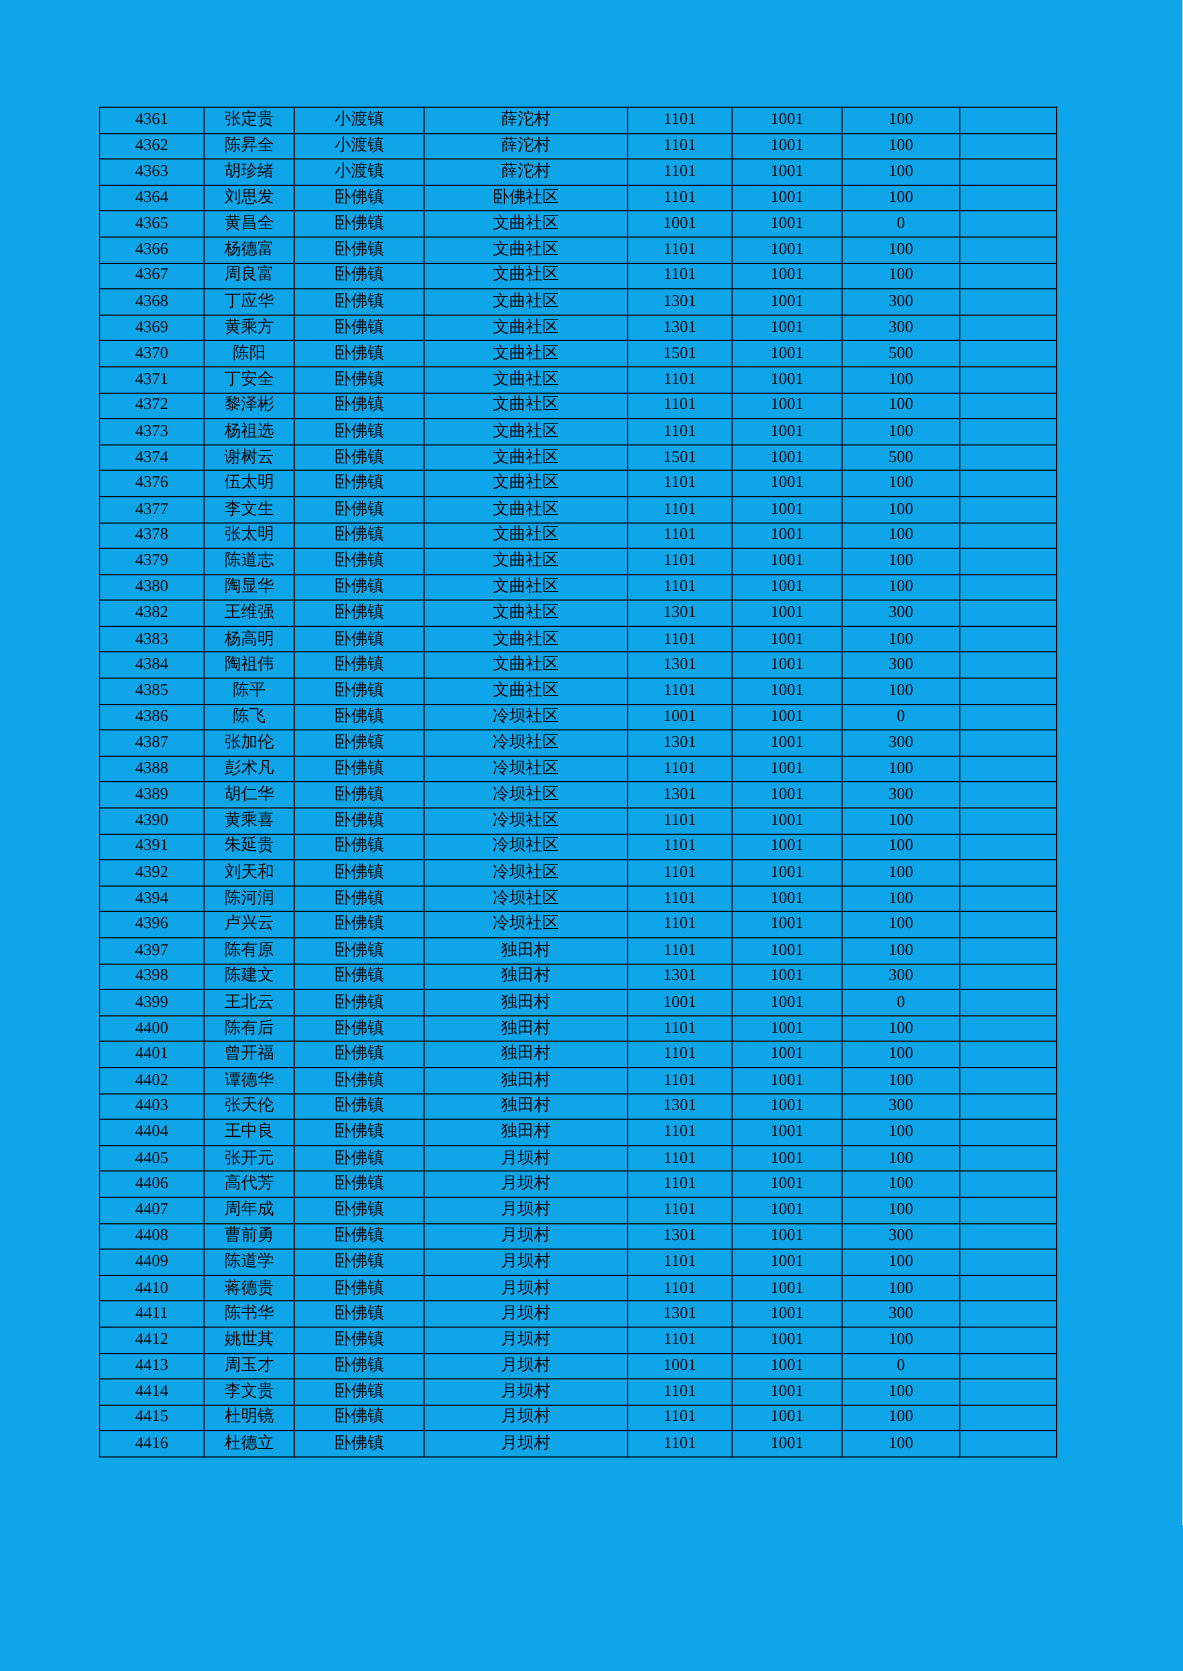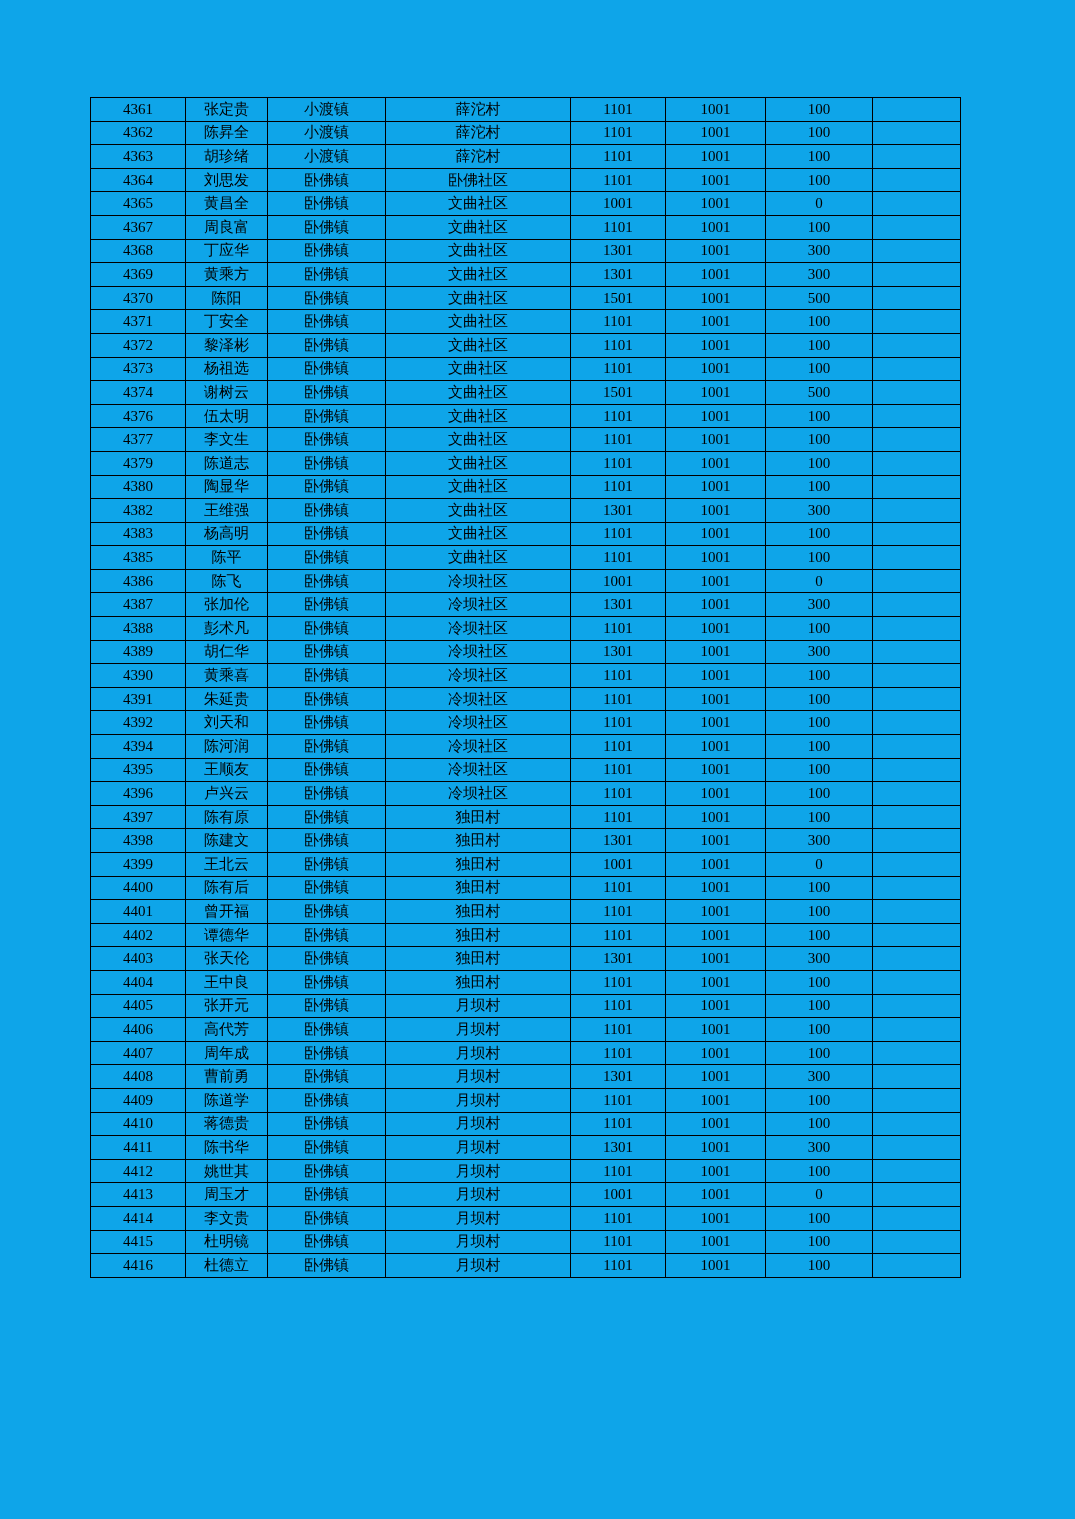--- a/index.html
+++ b/index.html
@@ -96,20 +96,30 @@
           <td>4365</td>
           <td>黄昌全</td>
           <td>卧佛镇</td>
           <td>文曲社区</td>
           <td>1001</td>
           <td>1001</td>
           <td>0</td>
           <td></td>
         </tr>
         <tr>
+          <td>4366</td>
+          <td>杨德富</td>
+          <td>卧佛镇</td>
+          <td>文曲社区</td>
+          <td>1101</td>
+          <td>1001</td>
+          <td>100</td>
+          <td></td>
+        </tr>
+        <tr>
           <td>4367</td>
           <td>周良富</td>
           <td>卧佛镇</td>
           <td>文曲社区</td>
           <td>1101</td>
           <td>1001</td>
           <td>100</td>
           <td></td>
         </tr>
         <tr>
@@ -196,20 +206,30 @@
           <td>4377</td>
           <td>李文生</td>
           <td>卧佛镇</td>
           <td>文曲社区</td>
           <td>1101</td>
           <td>1001</td>
           <td>100</td>
           <td></td>
         </tr>
         <tr>
+          <td>4378</td>
+          <td>张太明</td>
+          <td>卧佛镇</td>
+          <td>文曲社区</td>
+          <td>1101</td>
+          <td>1001</td>
+          <td>100</td>
+          <td></td>
+        </tr>
+        <tr>
           <td>4379</td>
           <td>陈道志</td>
           <td>卧佛镇</td>
           <td>文曲社区</td>
           <td>1101</td>
           <td>1001</td>
           <td>100</td>
           <td></td>
         </tr>
         <tr>
@@ -236,20 +256,30 @@
           <td>4383</td>
           <td>杨高明</td>
           <td>卧佛镇</td>
           <td>文曲社区</td>
           <td>1101</td>
           <td>1001</td>
           <td>100</td>
           <td></td>
         </tr>
         <tr>
+          <td>4384</td>
+          <td>陶祖伟</td>
+          <td>卧佛镇</td>
+          <td>文曲社区</td>
+          <td>1301</td>
+          <td>1001</td>
+          <td>300</td>
+          <td></td>
+        </tr>
+        <tr>
           <td>4385</td>
           <td>陈平</td>
           <td>卧佛镇</td>
           <td>文曲社区</td>
           <td>1101</td>
           <td>1001</td>
           <td>100</td>
           <td></td>
         </tr>
         <tr>
@@ -318,30 +348,20 @@
           <td>卧佛镇</td>
           <td>冷坝社区</td>
           <td>1101</td>
           <td>1001</td>
           <td>100</td>
           <td></td>
         </tr>
         <tr>
           <td>4394</td>
           <td>陈河润</td>
-          <td>卧佛镇</td>
-          <td>冷坝社区</td>
-          <td>1101</td>
-          <td>1001</td>
-          <td>100</td>
-          <td></td>
-        </tr>
-        <tr>
-          <td>4395</td>
-          <td>王顺友</td>
           <td>卧佛镇</td>
           <td>冷坝社区</td>
           <td>1101</td>
           <td>1001</td>
           <td>100</td>
           <td></td>
         </tr>
         <tr>
           <td>4396</td>
           <td>卢兴云</td>

